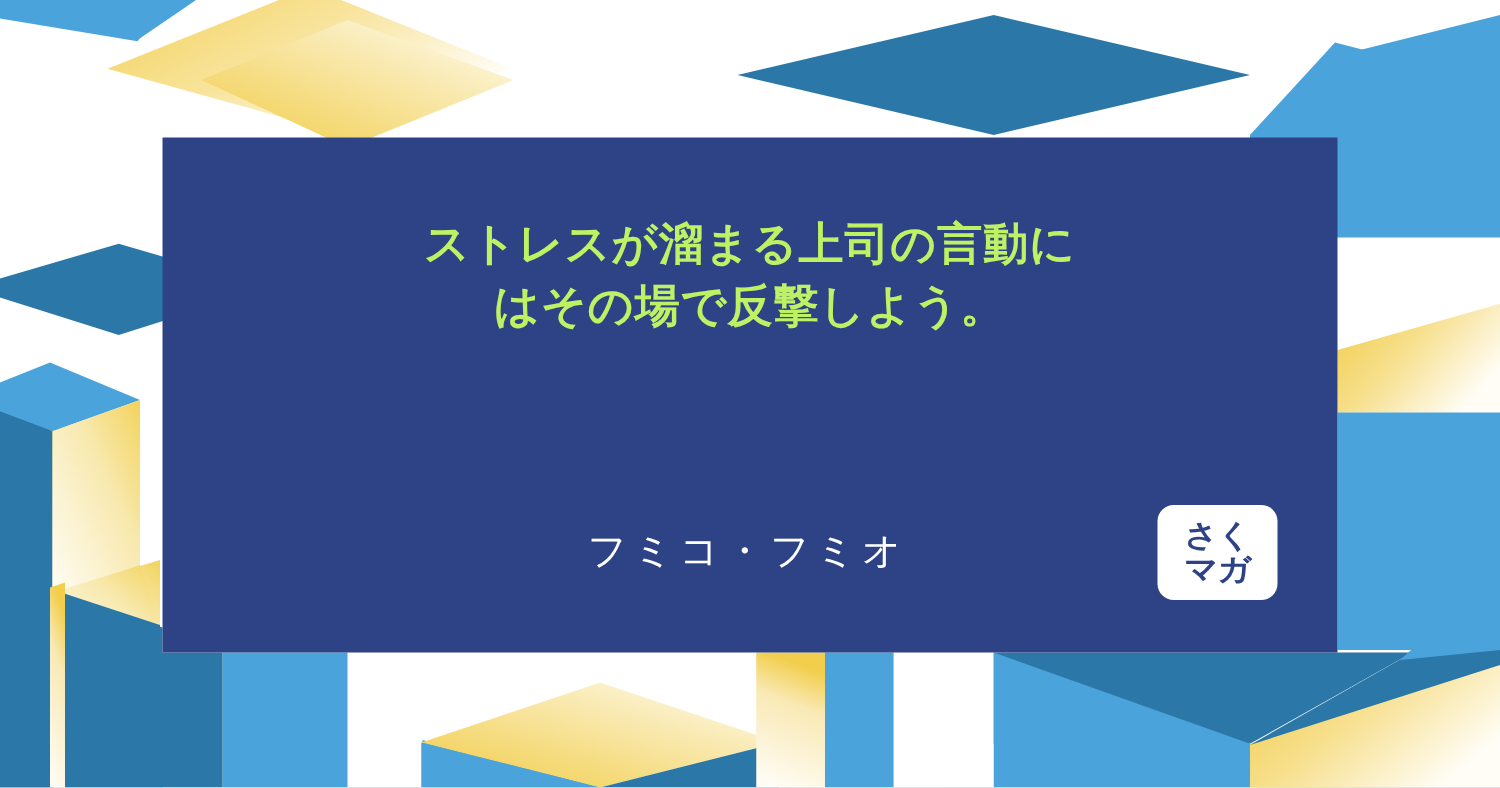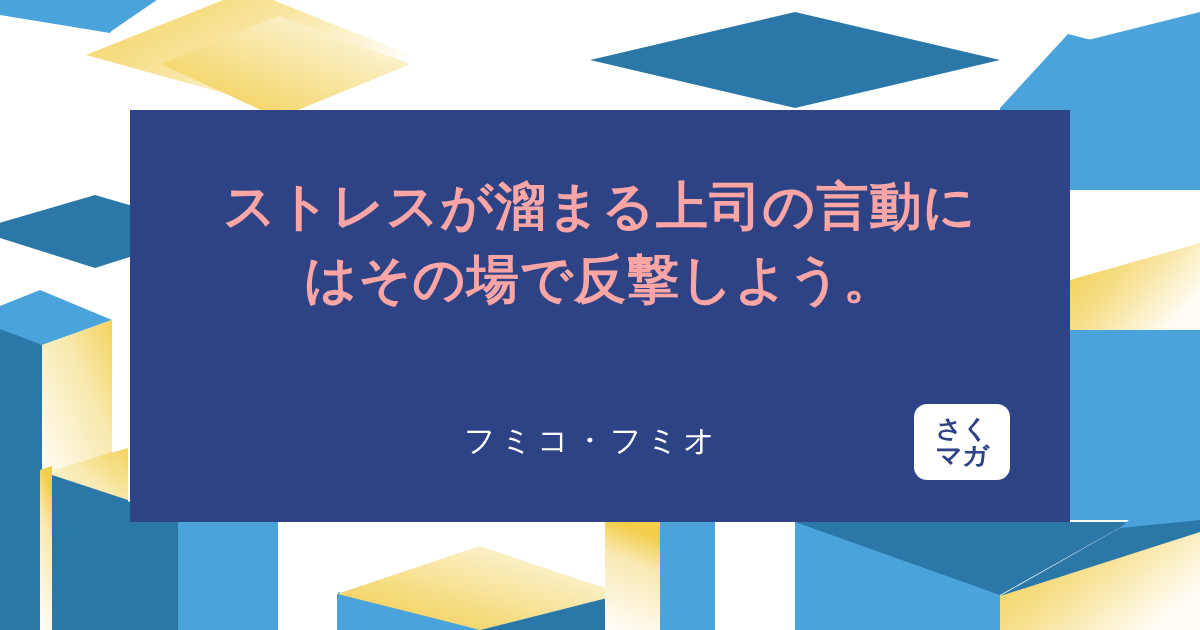--- a/index.html
+++ b/index.html
@@ -30,33 +30,33 @@
     height: 412px;
     background: #2E4286;
     box-sizing: border-box;
     padding: 60px 55px 40px 55px;
     display: flex;
     flex-direction: column;
     align-items: center;
   }
   #quote-title {
     margin: 0;
-    color: #fca5a5;
-    font-size: 52px;
+    color: #bef264;
+    font-size: 36px;
     font-weight: 700;
     line-height: 1.40;
     letter-spacing: 0.02em;
     text-align: center;
     white-space: pre-line;
     width: 100%;
   }
   #quote-footer {
     position: absolute;
     left: 0;
-    right: 16px;
+    right: 4px;
     bottom: 42px;
     height: 76px;
   }
   #quote-author {
     position: absolute;
     left: 0;
     right: 0;
     top: 16px;
     margin: 0;
     color: #ffffff;

